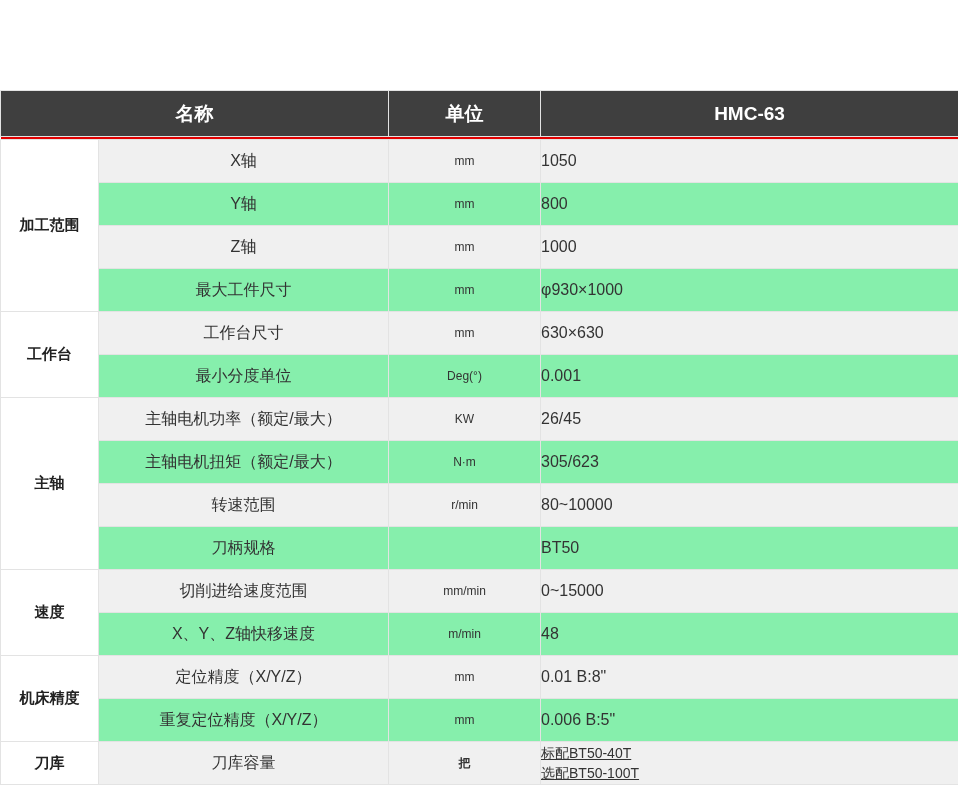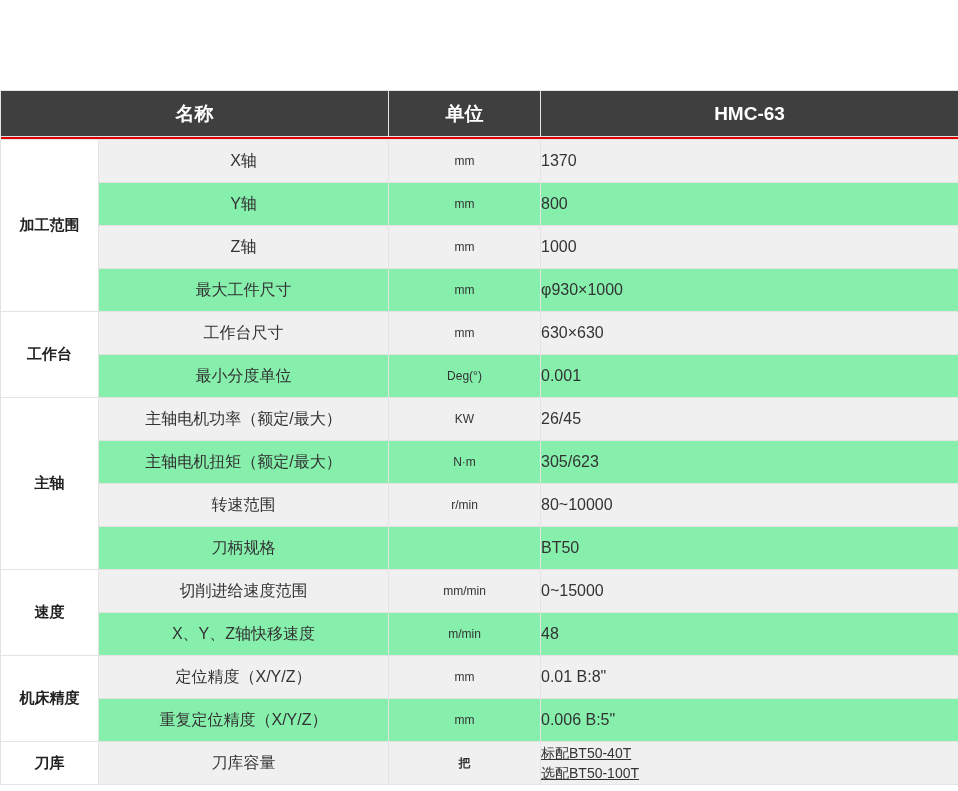--- a/index.html
+++ b/index.html
@@ -138,21 +138,21 @@
         </tr>
         <tr class="redline">
           <th colspan="4"></th>
         </tr>
       </thead>
       <tbody id="spec-body">
           <tr class="alt">
             <td class="group" rowspan="4">加工范围</td>
             <td class="name">X轴</td>
             <td class="unit">mm</td>
-            <td class="value">1370</td>
+            <td class="value">1050</td>
           </tr>
           <tr class="plain">
             <td class="name">Y轴</td>
             <td class="unit">mm</td>
             <td class="value">800</td>
           </tr>
           <tr class="alt">
             <td class="name">Z轴</td>
             <td class="unit">mm</td>
             <td class="value">1000</td>

